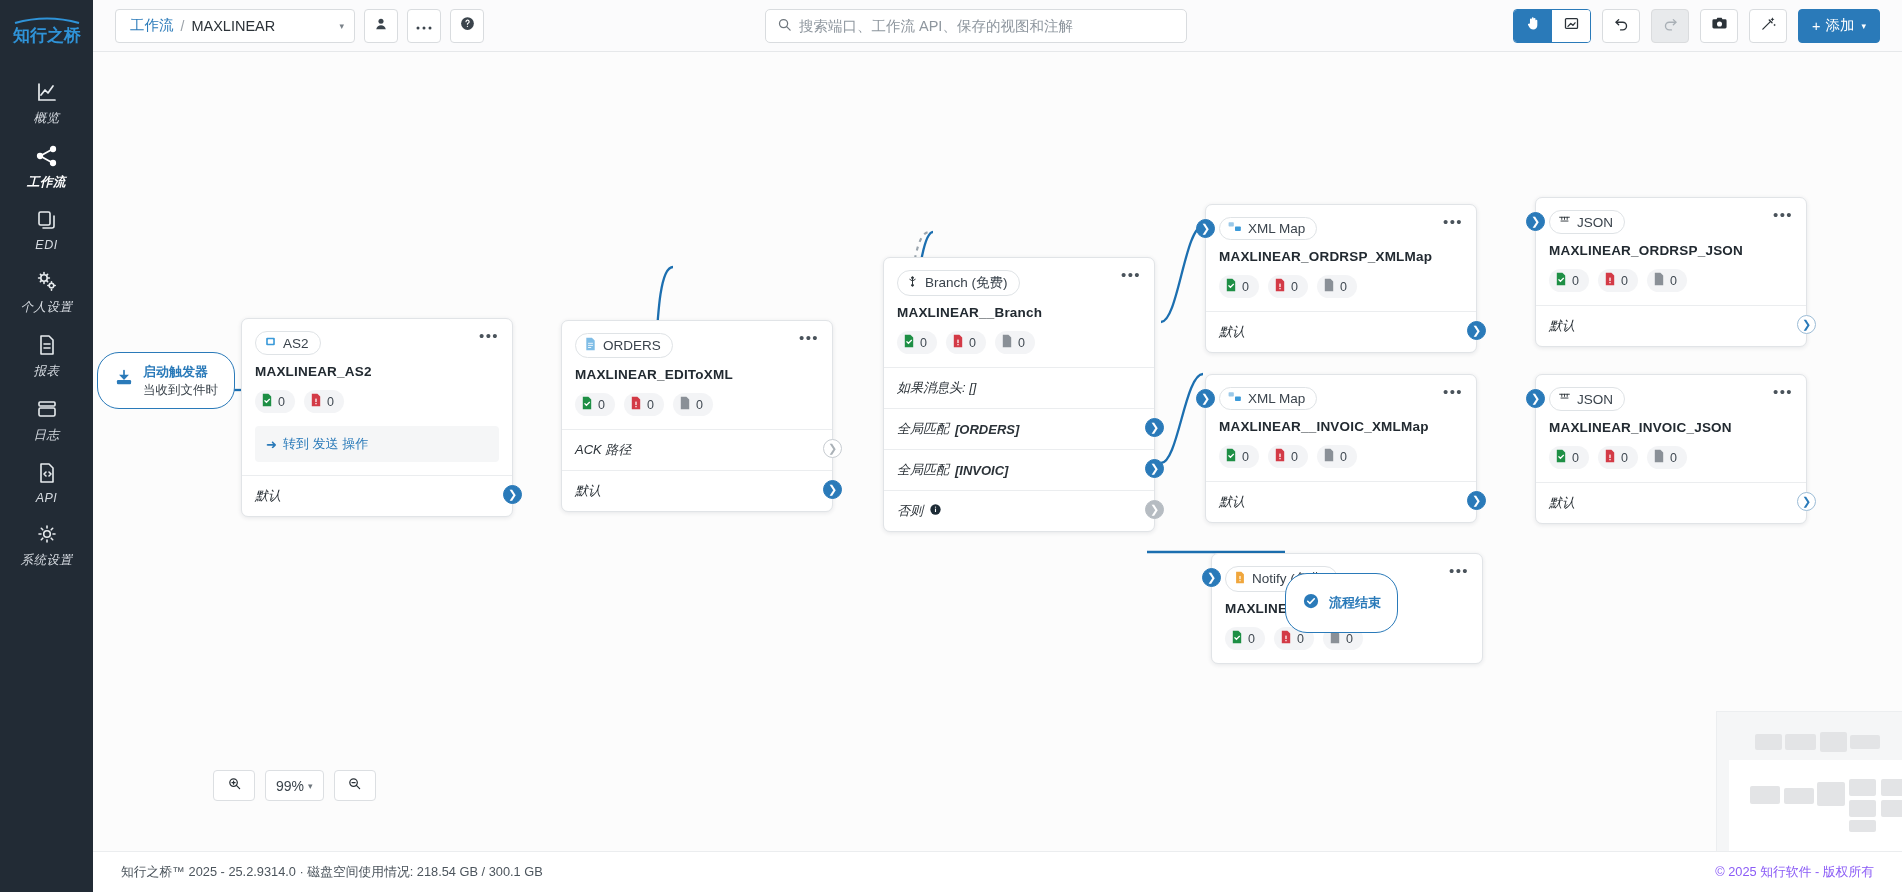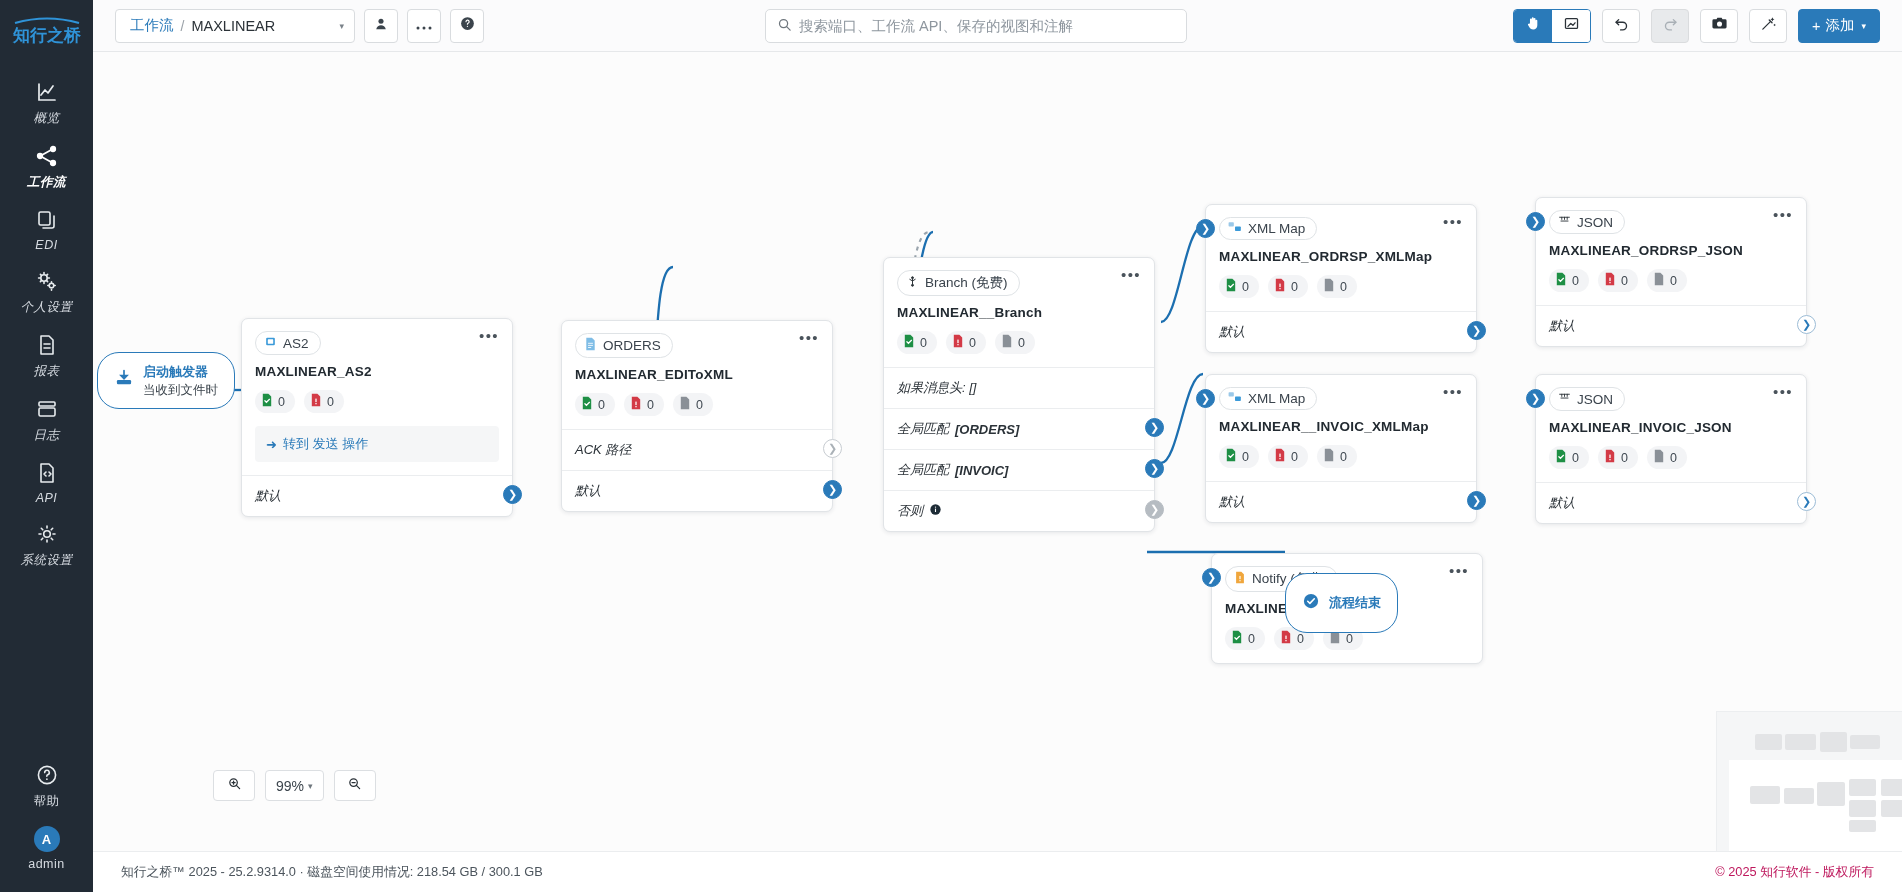--- a/index.html
+++ b/index.html
@@ -157,21 +157,21 @@
     display: flex; align-items: center; justify-content: center; cursor: pointer; gap: 4px; padding: 0 10px;
   }
   .zb .pct { font-size: 14px; color: #3b444c; }
   .zb .caret { font-size: 9px; color: #6e767d; }
 
   .footer {
     height: 41px; flex: 0 0 41px; border-top: 1px solid #ebedef; background: #fff;
     display: flex; align-items: center; padding: 8px 28px; position: relative; z-index: 6;
   }
   .footer .fl { font-size: 12.8px; color: #4c555d; }
-  .footer .fr { margin-left: auto; font-size: 12.8px; color: #be185d; }
+  .footer .fr { margin-left: auto; font-size: 12.8px; color: #8b5cf6; }
 </style>
 </head>
 <body>
 
 <div class="app">
 
   <div class="sidebar">
     <div class="logo">
       <svg width="76" height="34" viewBox="0 0 76 34">
         <path d="M6 9 Q38 0 70 9" stroke="#2f93d8" stroke-width="2.2" fill="none"></path>
@@ -260,36 +260,20 @@
             <circle cx="12" cy="12" r="3.3"></circle>
             <path d="M12 4v2M12 18v2M4 12h2M18 12h2M6.3 6.3l1.5 1.5M16.2 16.2l1.5 1.5M17.7 6.3l-1.5 1.5M7.8 16.2l-1.5 1.5" stroke-linecap="round"></path>
           </svg>
         </span>
         <span class="lbl">系统设置</span>
       </div>
     </div>
 
     <div class="nav-spacer"></div>
 
-    <div class="bottom-nav">
-      <div class="nav-item">
-        <span class="ic">
-          <svg width="24" height="24" viewBox="0 0 24 24" fill="none" stroke="#e7ebee" stroke-width="1.6">
-            <circle cx="12" cy="12" r="8.6"></circle>
-            <path d="M9.7 9.6a2.3 2.3 0 1 1 3 2.2c-.6.25-.9.7-.9 1.4" stroke-linecap="round"></path>
-            <circle cx="11.9" cy="16.2" r=".85" fill="#e7ebee" stroke="none"></circle>
-          </svg>
-        </span>
-        <span class="lbl">帮助</span>
-      </div>
-      <div class="nav-item">
-        <span class="user-avatar">A</span>
-        <span class="lbl">admin</span>
-      </div>
-    </div>
   </div>
 
   <div class="main">
 
     <div class="header">
       <div class="breadcrumb">
         <span class="crumb-link">工作流</span>
         <span class="crumb-sep">/</span>
         <span class="crumb-cur">MAXLINEAR</span>
         <span class="caret">▾</span>

